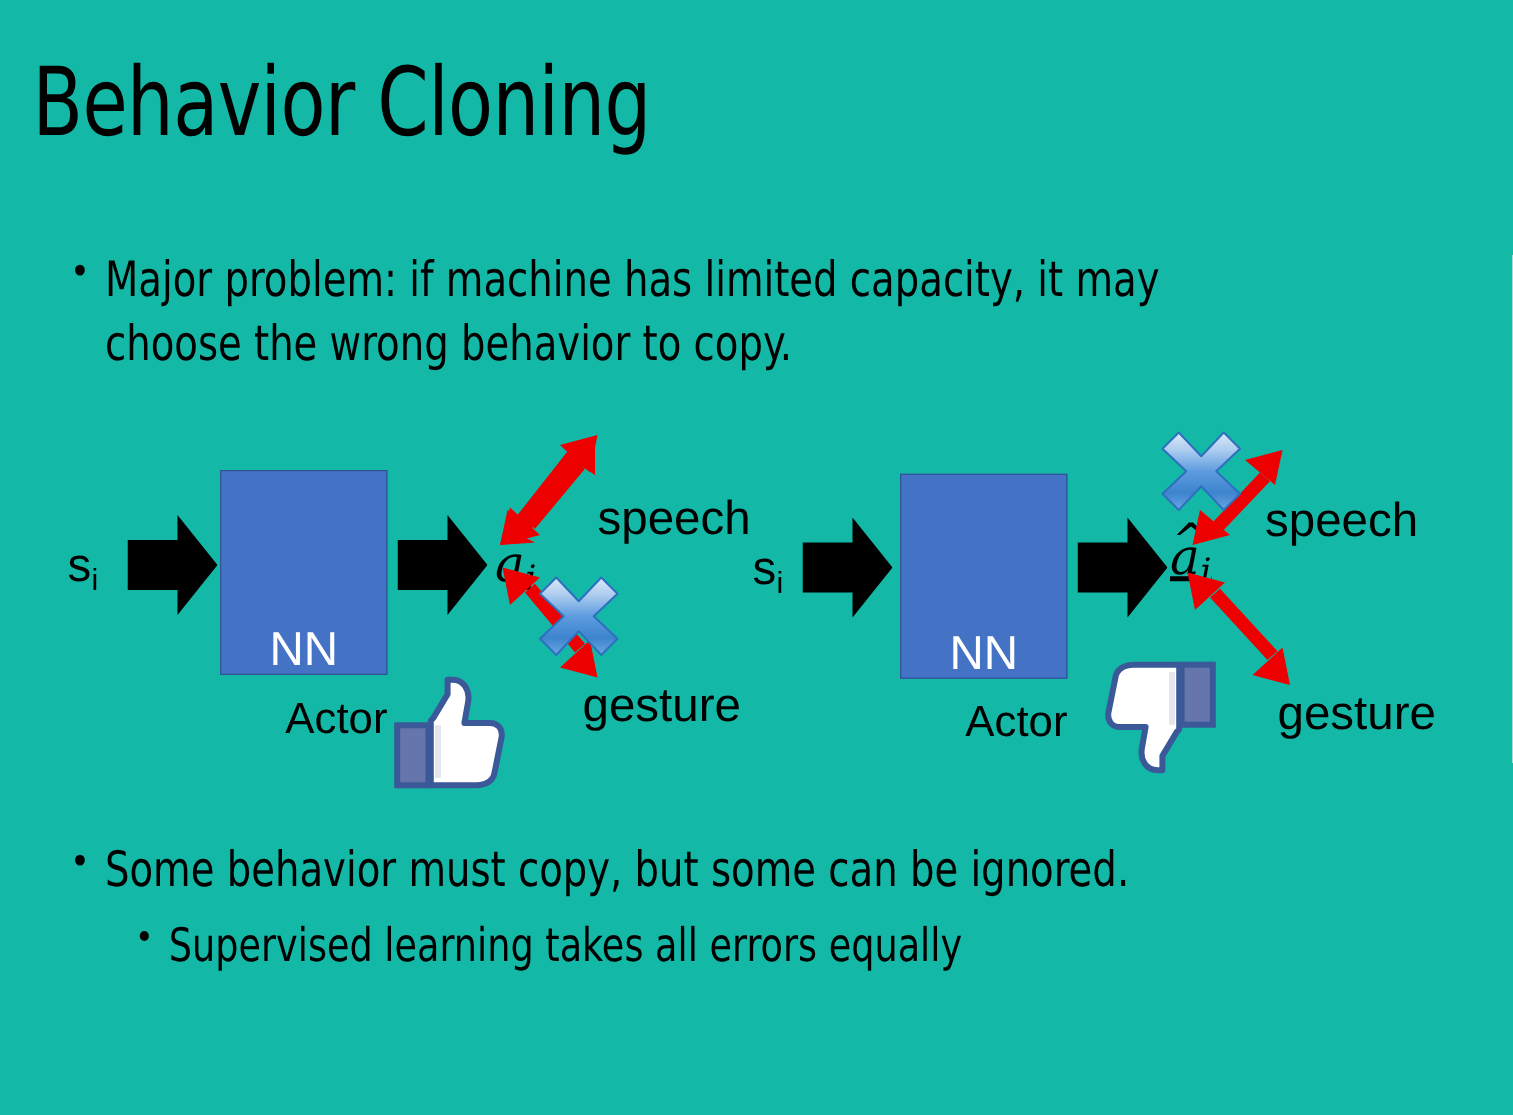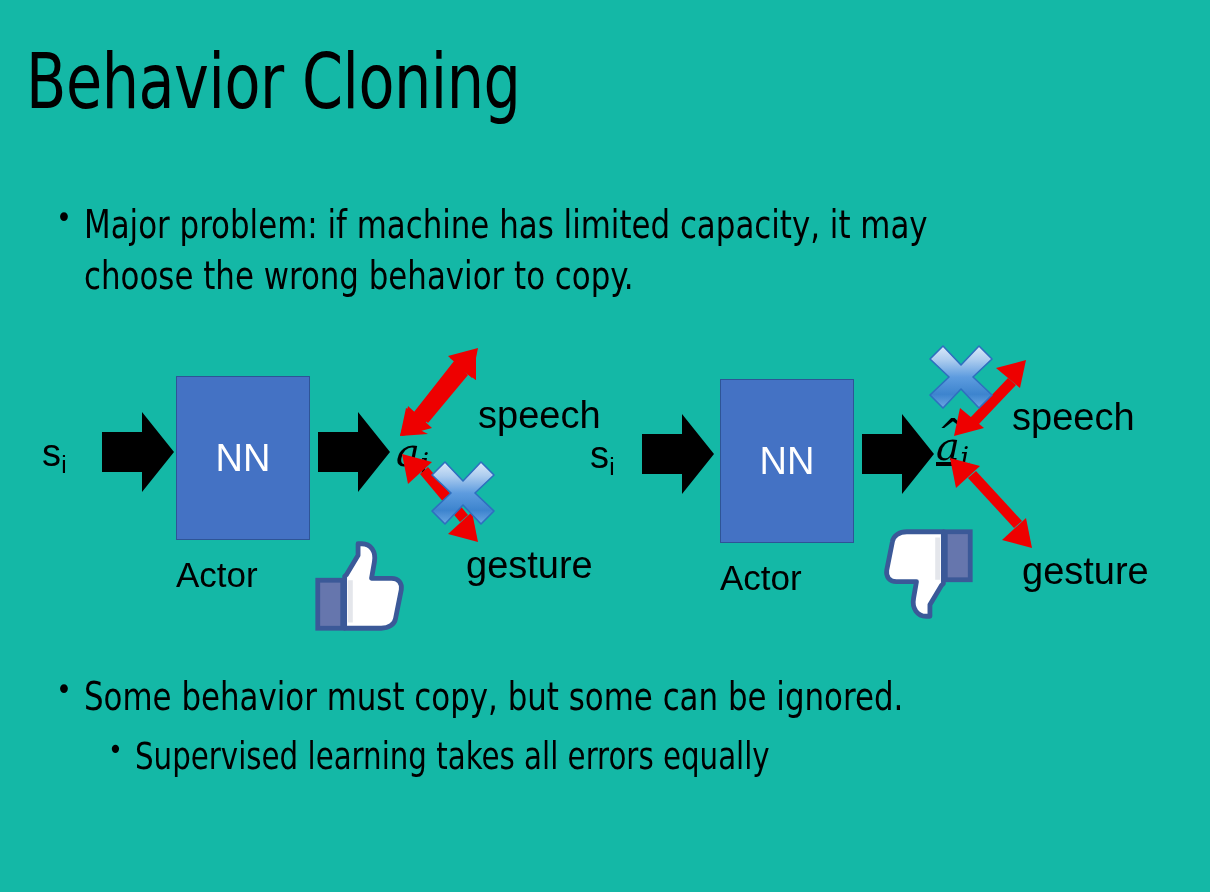--- a/index.html
+++ b/index.html
@@ -77,20 +77,21 @@
   }
   #diagram-left  { left: 0px;   width: 620px; }
   #diagram-right { left: 560px; width: 650px; }
 
   .state-label {
     position: absolute;
     font-family: "Liberation Sans", sans-serif;
     font-size: 38px;
     line-height: 1;
     color: #000000;
+    margin-left: 12px;
   }
   .state-label sub {
     font-size: 0.64em;
     vertical-align: baseline;
     position: relative;
     top: 0.27em;
     left: 0.01em;
   }
 
   .block-arrow {
@@ -99,37 +100,37 @@
     height: 84px;
   }
   .block-arrow svg { display: block; width: 100%; height: 100%; }
 
   .nn-box {
     position: absolute;
     background: #4472C4;
     border: 1px solid #2E5496;
     box-sizing: border-box;
     display: flex;
-    align-items: center;
+    align-items: flex-end;
     justify-content: center;
   }
   .nn-label {
     color: #ffffff;
     font-family: "Liberation Sans", sans-serif;
     font-size: 38px;
     line-height: 1;
   }
 
   .actor-label {
     position: absolute;
     font-family: "Liberation Sans", sans-serif;
     font-size: 35px;
     line-height: 1;
     color: #000000;
-    text-align: left;
+    text-align: right;
   }
 
   .ahat {
     position: absolute;
     font-family: "DejaVu Serif", "Liberation Serif", serif;
     font-style: italic;
     font-size: 40px;
     line-height: 1;
     color: #000000;
     white-space: nowrap;

